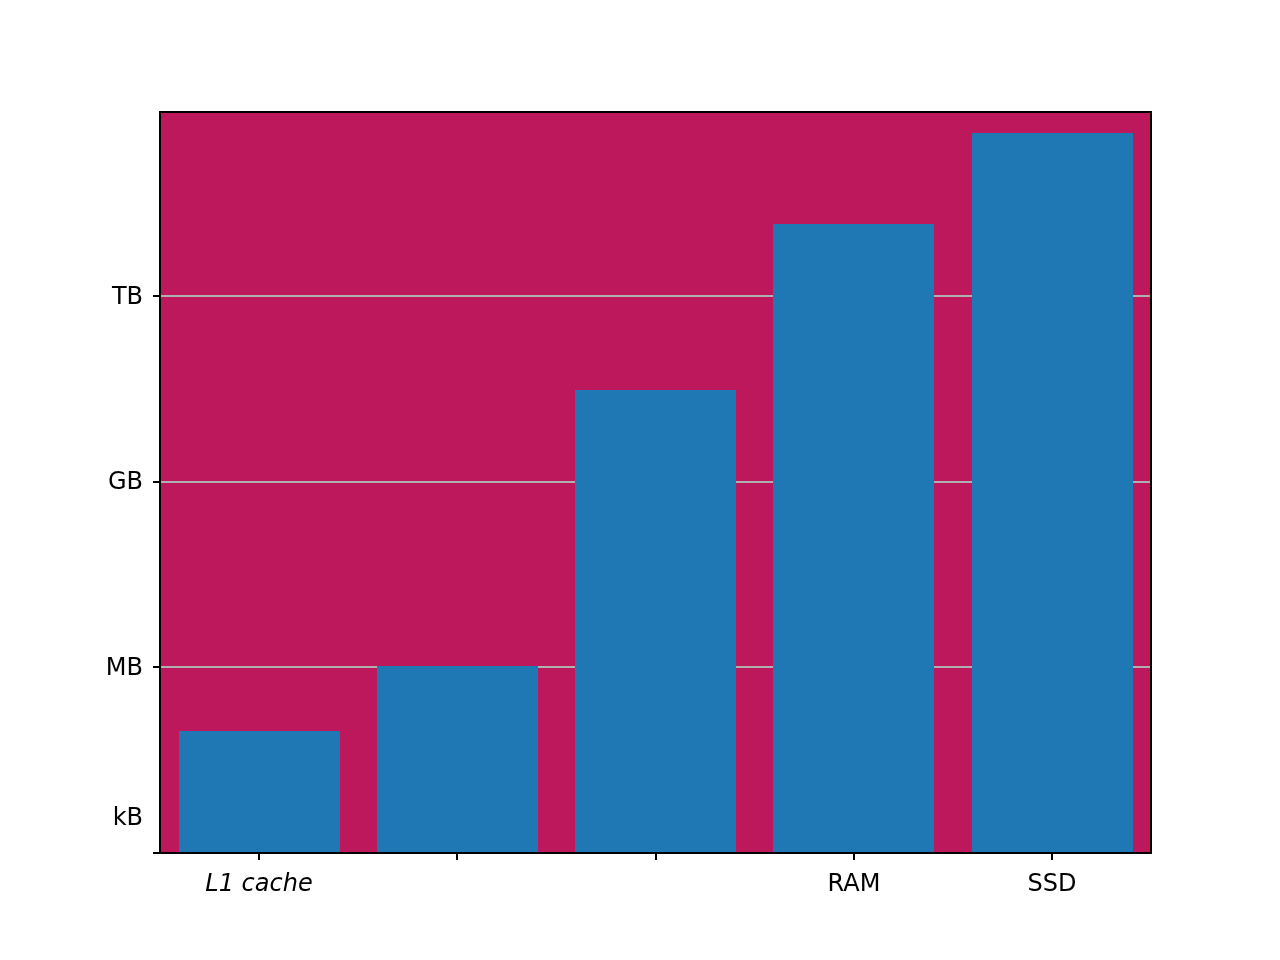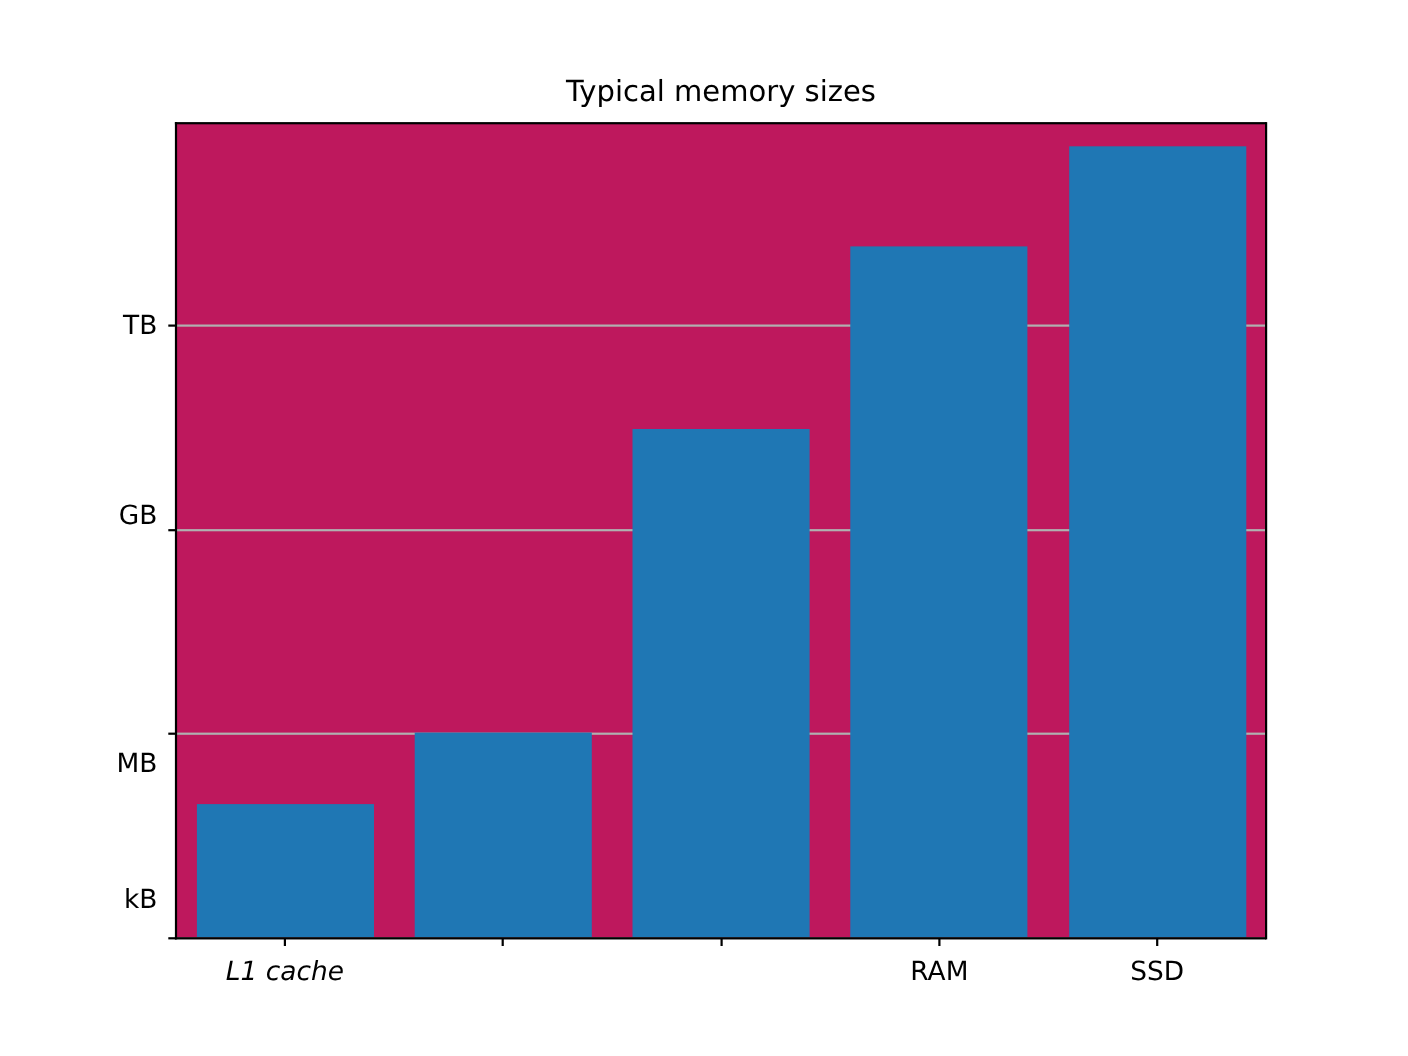--- a/index.html
+++ b/index.html
@@ -106,21 +106,20 @@
   .bar {
     position: absolute;
     bottom: 1px;
   }
 </style>
 </head>
 <body>
 
 <div id="figure">
 
-  <div id="chart-title">Typical memory sizes</div>
 
   <div id="axes">
 
     <div class="gridline" style="top: 183px; background: rgb(176, 176, 176);"></div>
     <div class="gridline" style="top: 369px; background: rgb(176, 176, 176);"></div>
     <div class="gridline" style="top: 554px; background: rgb(176, 176, 176);"></div>
     <div class="gridline" style="top: 740px; background: rgb(176, 176, 176);"></div>
 
     <div class="bar" style="left: 19px; width: 161px; height: 121px; background: rgb(31, 119, 180);"></div>
     <div class="bar" style="left: 217px; width: 161px; height: 186px; background: rgb(31, 119, 180);"></div>
@@ -132,22 +131,22 @@
     <div class="spine" id="spine-right"></div>
     <div class="spine" id="spine-top"></div>
     <div class="spine" id="spine-bottom"></div>
 
     <div class="ytick-mark" style="top: 183px;"></div>
     <div class="ytick-mark" style="top: 369px;"></div>
     <div class="ytick-mark" style="top: 554px;"></div>
     <div class="ytick-mark" style="top:740px;"></div>
 
     <div class="ytick-label" style="top: 172px;">TB</div>
-    <div class="ytick-label" style="top: 344px;">GB</div>
-    <div class="ytick-label" style="top: 570px;">MB</div>
+    <div class="ytick-label" style="top: 357px;">GB</div>
+    <div class="ytick-label" style="top: 543px;">MB</div>
     <div class="ytick-label" style="top:693px;">kB</div>
 
     <div class="xtick-mark" style="left: 98px;"></div>
     <div class="xtick-mark" style="left: 296px;"></div>
     <div class="xtick-mark" style="left:495px;"></div>
     <div class="xtick-mark" style="left: 693px;"></div>
     <div class="xtick-mark" style="left: 891px;"></div>
 
     <div class="xtick-label" style="left: 99px; font-style: italic;">L1 cache</div>
     <div class="xtick-label" style="left: 694px;">RAM</div>

